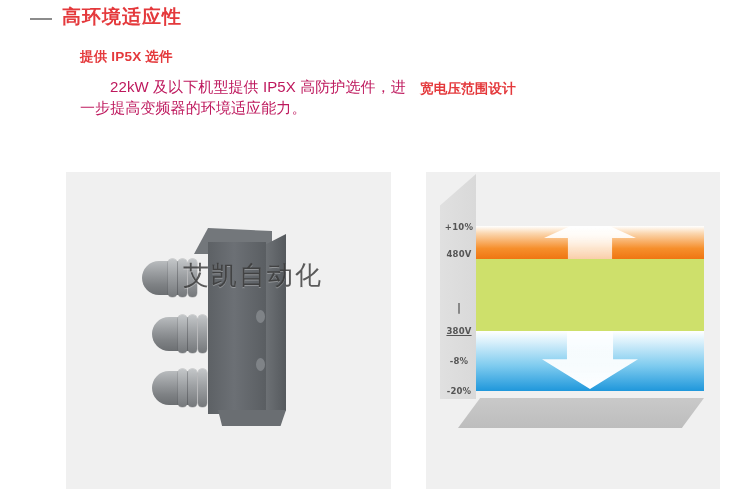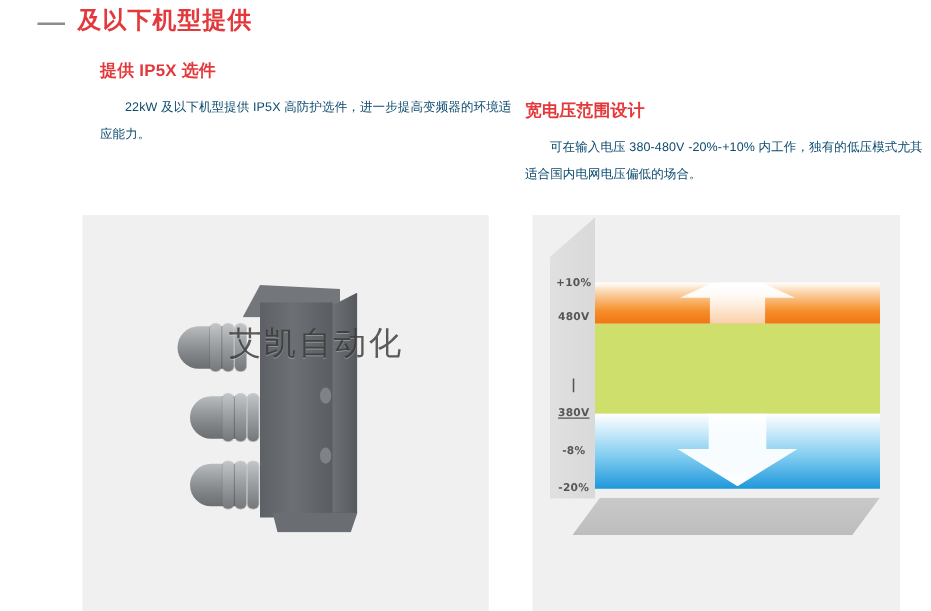--- a/index.html
+++ b/index.html
@@ -29,21 +29,21 @@
   .col{position:absolute;top:48px;}
   .col-left{left:60px;width:330px;margin-left:20px;}
   .col-right{left:420px;width:320px;margin-top:32px;}
 
   .sub-title{
     font-size:13.5px;font-weight:bold;color:#e4393c;
     line-height:18px;margin:0 0 10px 0;white-space:nowrap;
     letter-spacing:.2px;
   }
   .body-text{
-    font-size:10px;color:#0c4a6e;line-height:21px;
+    font-size:15px;color:#be185d;line-height:21px;
     text-indent:2em;margin:0;letter-spacing:.1px;
   }
 
   
   .panel{position:absolute;background:#f0f0f0;}
   .panel-left{left:66px;top:172px;width:325px;height:317px;}
   .panel-right{left:426px;top:172px;width:294px;height:317px;}
 
   
   .product{
@@ -155,31 +155,30 @@
     clip-path:polygon(9% 0%,100% 0%,91% 100%,0% 100%);
   }
 </style>
 </head>
 <body>
 
 <div class="page">
 
   <div class="header">
     <div class="header-dash"></div>
-    <div class="header-title">及以下机型提供</div>
+    <div class="header-title">高环境适应性</div>
   </div>
 
   <div class="col col-left">
     <div class="sub-title">提供 IP5X 选件</div>
     <p class="body-text">22kW 及以下机型提供 IP5X 高防护选件，进一步提高变频器的环境适应能力。</p>
   </div>
 
   <div class="col col-right">
     <div class="sub-title">宽电压范围设计</div>
-    <p class="body-text">可在输入电压 380-480V -20%-+10% 内工作，独有的低压模式尤其适合国内电网电压偏低的场合。</p>
   </div>
 
   <div class="panel panel-left">
     <div class="product">
       <div class="prod-top"></div>
       <div class="prod-side"></div>
       <div class="prod-body"></div>
       <div class="prod-hole hole-a"></div>
       <div class="prod-hole hole-b"></div>
 

